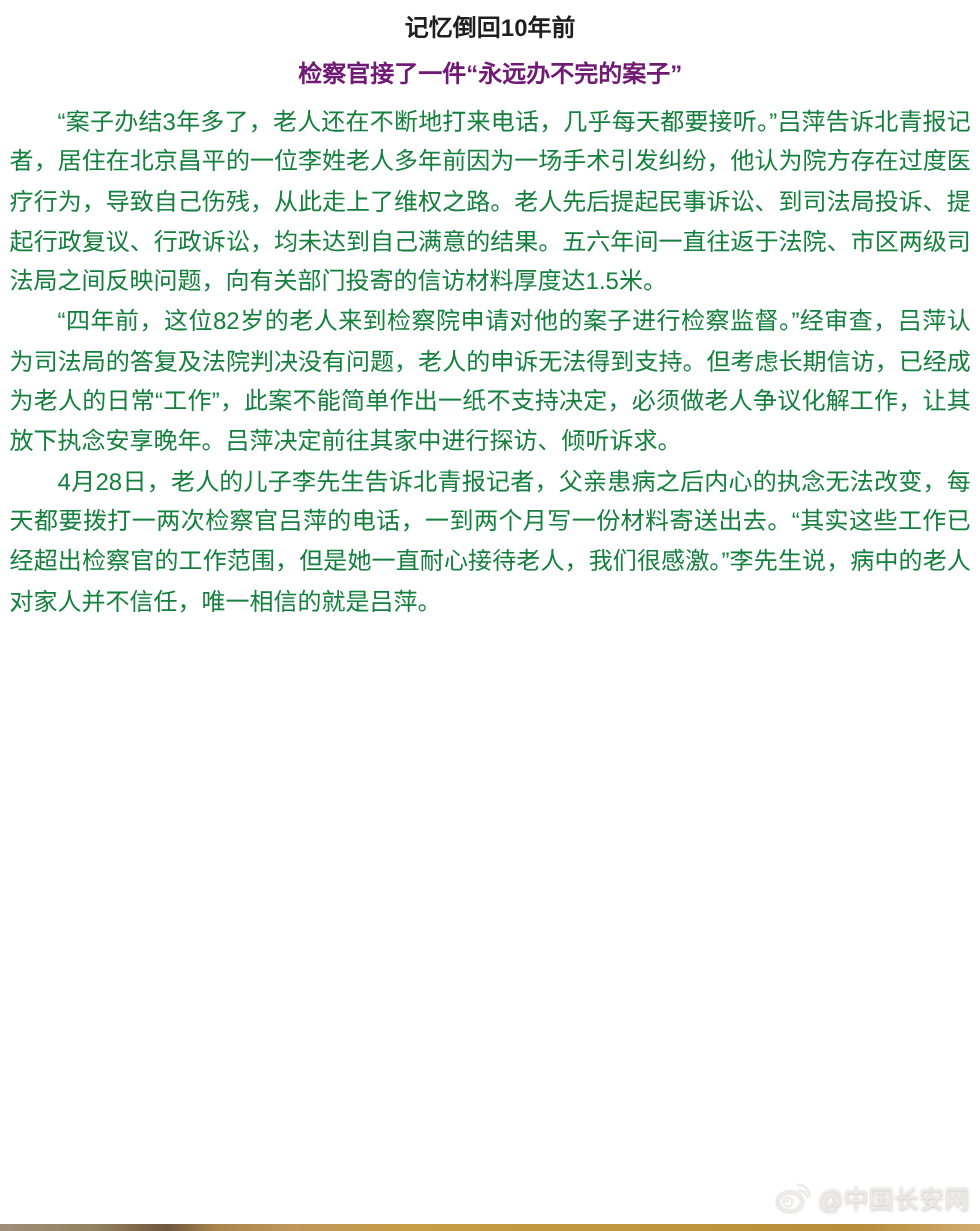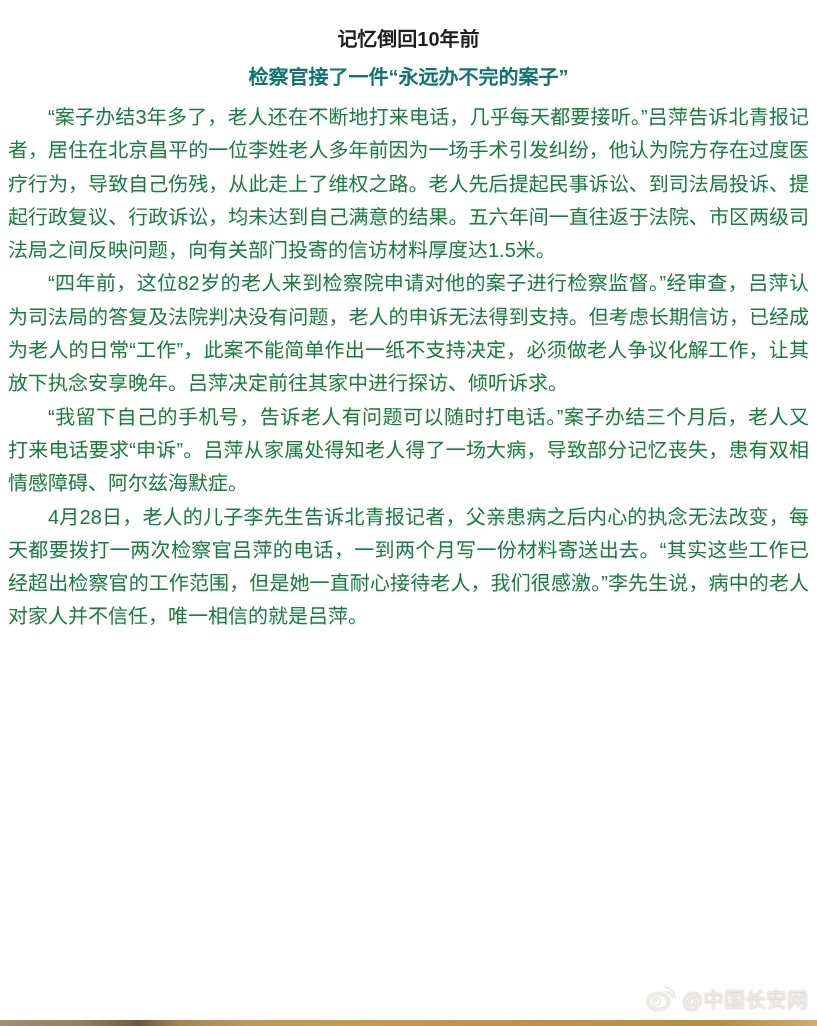--- a/index.html
+++ b/index.html
@@ -10,36 +10,36 @@
   .page {
     position: relative;
     width: 817px;
     height: 1026px;
     margin: 0 auto;
     background: #ffffff;
     overflow: hidden;
     font-family: "Liberation Sans", "DejaVu Sans", sans-serif;
   }
   .article {
-    padding: 22px 8px 0 8px;
+    padding: 7px 8px 0 8px;
   }
   .title {
     margin: 4px 0 0 0;
     text-align: center;
     font-size: 20px;
     font-weight: 700;
     color: #1f1f1f;
     line-height: 26px;
   }
   .subtitle {
     margin: 12px 0 0 0;
     text-align: center;
     font-size: 20px;
     font-weight: 700;
-    color: #0f766e;
+    color: #701a75;
     line-height: 26px;
   }
   .body-text {
     margin-top: 11px;
   }
   .body-text p.para {
     margin: 0;
     padding: 0;
     text-indent: 2em;
     text-align: justify;
@@ -92,21 +92,20 @@
 <body>
 
 <div class="page">
 
   <div class="article">
     <h1 class="title">记忆倒回10年前</h1>
     <h2 class="subtitle">检察官接了一件“永远办不完的案子”</h2>
     <div class="body-text">
         <p class="para">“案子办结3年多了，老人还在不断地打来电话，几乎每天都要接听。”吕萍告诉北青报记者，居住在北京昌平的一位李姓老人多年前因为一场手术引发纠纷，他认为院方存在过度医疗行为，导致自己伤残，从此走上了维权之路。老人先后提起民事诉讼、到司法局投诉、提起行政复议、行政诉讼，均未达到自己满意的结果。五六年间一直往返于法院、市区两级司法局之间反映问题，向有关部门投寄的信访材料厚度达1.5米。</p>
         <p class="para">“四年前，这位82岁的老人来到检察院申请对他的案子进行检察监督。”经审查，吕萍认为司法局的答复及法院判决没有问题，老人的申诉无法得到支持。但考虑长期信访，已经成为老人的日常“工作”，此案不能简单作出一纸不支持决定，必须做老人争议化解工作，让其放下执念安享晚年。吕萍决定前往其家中进行探访、倾听诉求。</p>
-        <p class="para">“我留下自己的手机号，告诉老人有问题可以随时打电话。”案子办结三个月后，老人又打来电话要求“申诉”。吕萍从家属处得知老人得了一场大病，导致部分记忆丧失，患有双相情感障碍、阿尔兹海默症。</p>
         <p class="para">4月28日，老人的儿子李先生告诉北青报记者，父亲患病之后内心的执念无法改变，每天都要拨打一两次检察官吕萍的电话，一到两个月写一份材料寄送出去。“其实这些工作已经超出检察官的工作范围，但是她一直耐心接待老人，我们很感激。”李先生说，病中的老人对家人并不信任，唯一相信的就是吕萍。</p>
       </div>
   </div>
 
   <div class="watermark">
     <span class="wm-icon">
       <svg viewBox="0 0 34 30" width="31" height="27" fill="none" stroke="#efece7" stroke-width="2.4" stroke-linecap="round">
         <ellipse cx="13.5" cy="18.5" rx="11.5" ry="9" style="filter: drop-shadow(0 0 1px rgba(168,158,146,0.6));"></ellipse>
         <circle cx="11.5" cy="18.5" r="4.2"></circle>
         <circle cx="10.5" cy="17.5" r="0.8" fill="#efece7"></circle>

